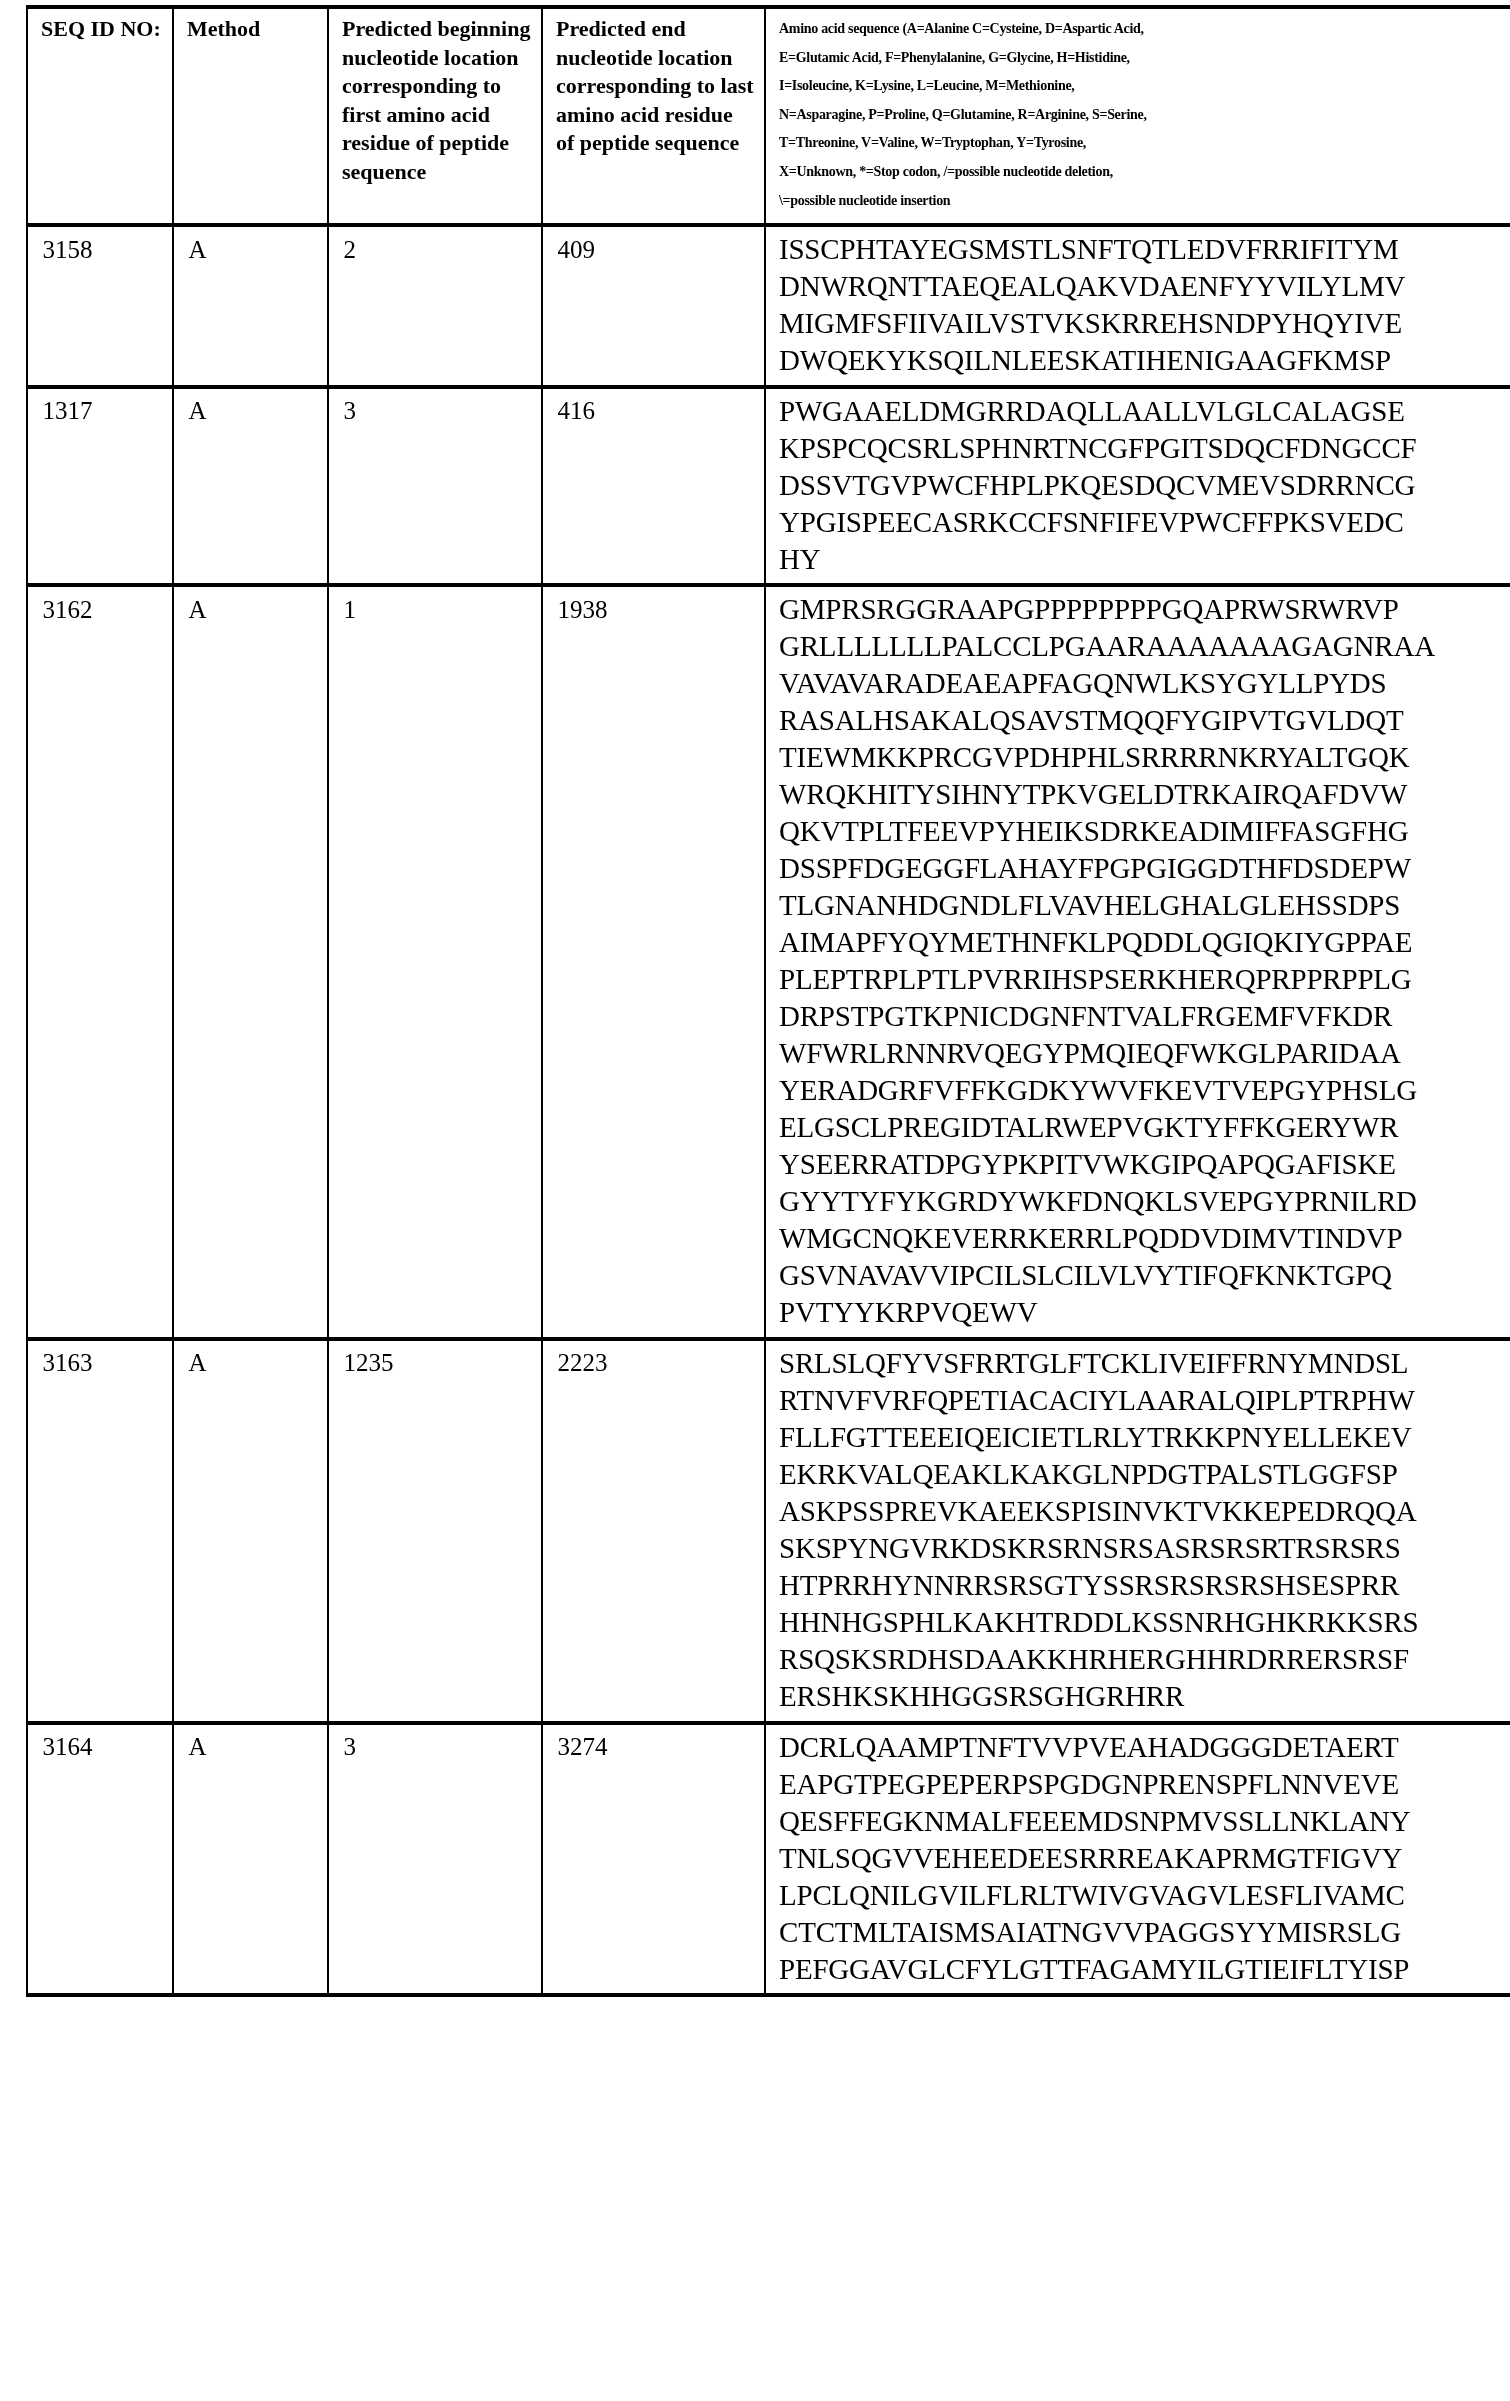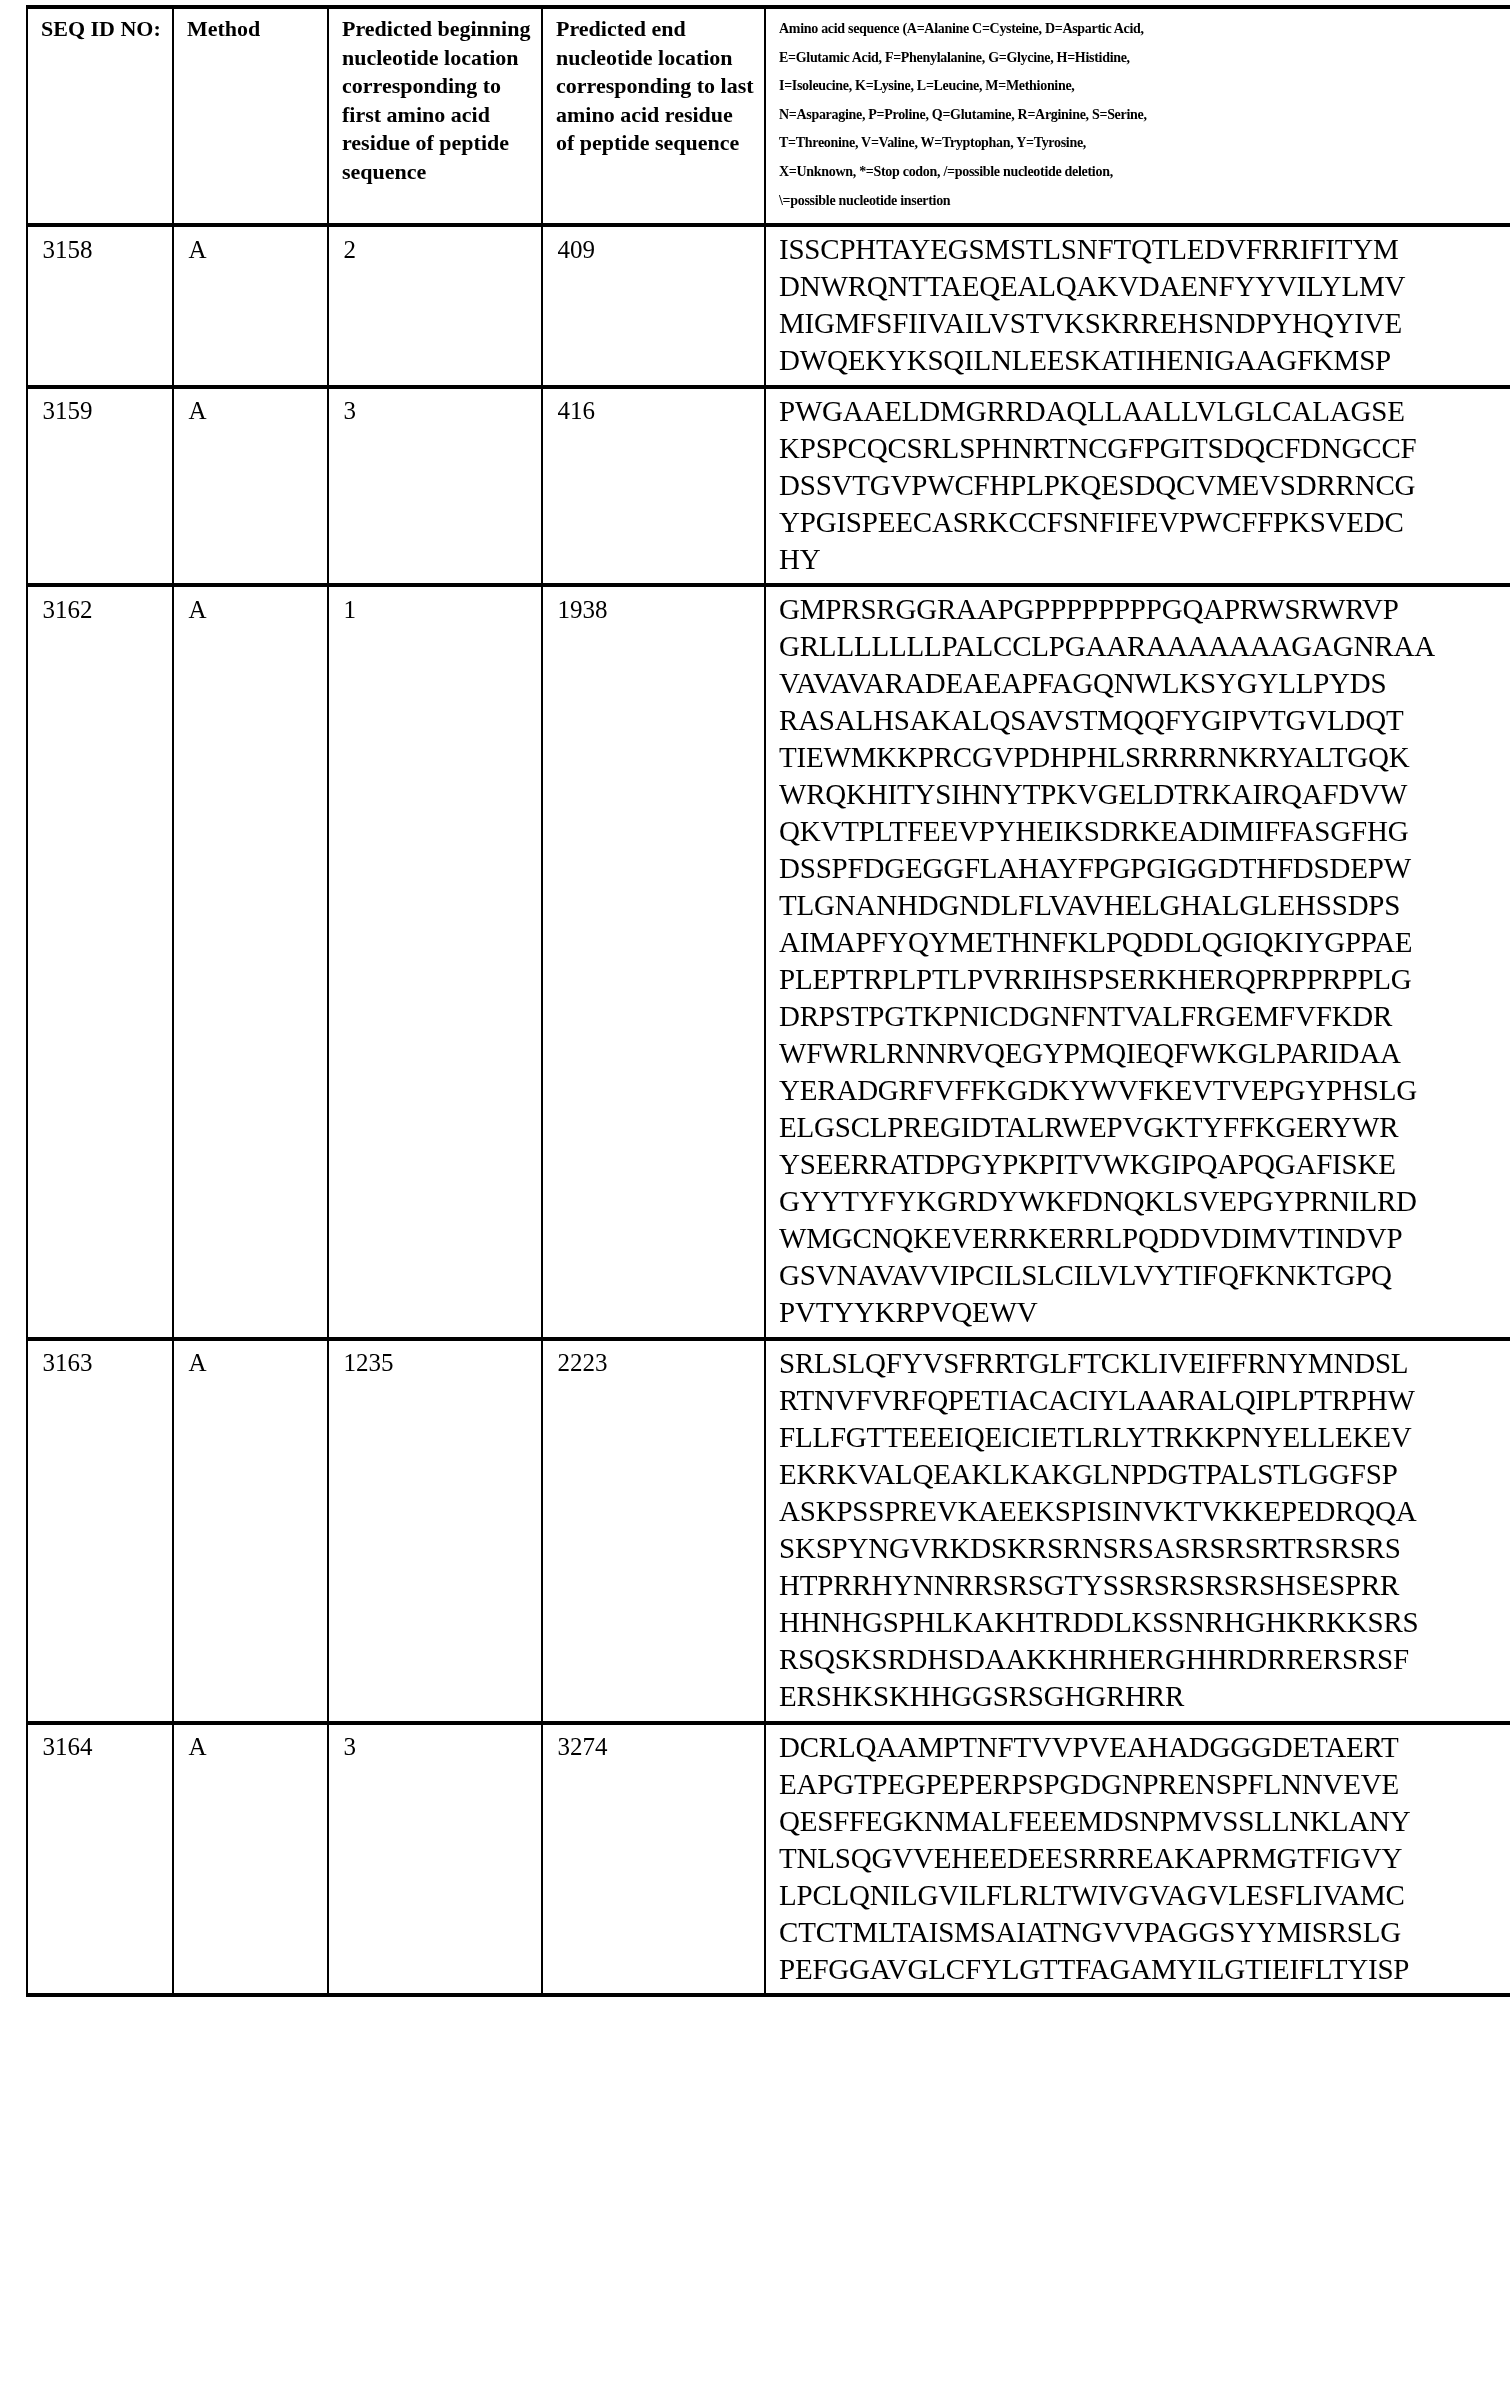--- a/index.html
+++ b/index.html
@@ -100,21 +100,21 @@
         <td class="cell-num">3158</td>
         <td class="cell-num">A</td>
         <td class="cell-num">2</td>
         <td class="cell-num">409</td>
         <td class="cell-seq">ISSCPHTAYEGSMSTLSNFTQTLEDVFRRIFITYM
 DNWRQNTTAEQEALQAKVDAENFYYVILYLMV
 MIGMFSFIIVAILVSTVKSKRREHSNDPYHQYIVE
 DWQEKYKSQILNLEESKATIHENIGAAGFKMSP</td>
       </tr>
       <tr>
-        <td class="cell-num">3159</td>
+        <td class="cell-num">1317</td>
         <td class="cell-num">A</td>
         <td class="cell-num">3</td>
         <td class="cell-num">416</td>
         <td class="cell-seq">PWGAAELDMGRRDAQLLAALLVLGLCALAGSE
 KPSPCQCSRLSPHNRTNCGFPGITSDQCFDNGCCF
 DSSVTGVPWCFHPLPKQESDQCVMEVSDRRNCG
 YPGISPEECASRKCCFSNFIFEVPWCFFPKSVEDC
 HY</td>
       </tr>
       <tr>

